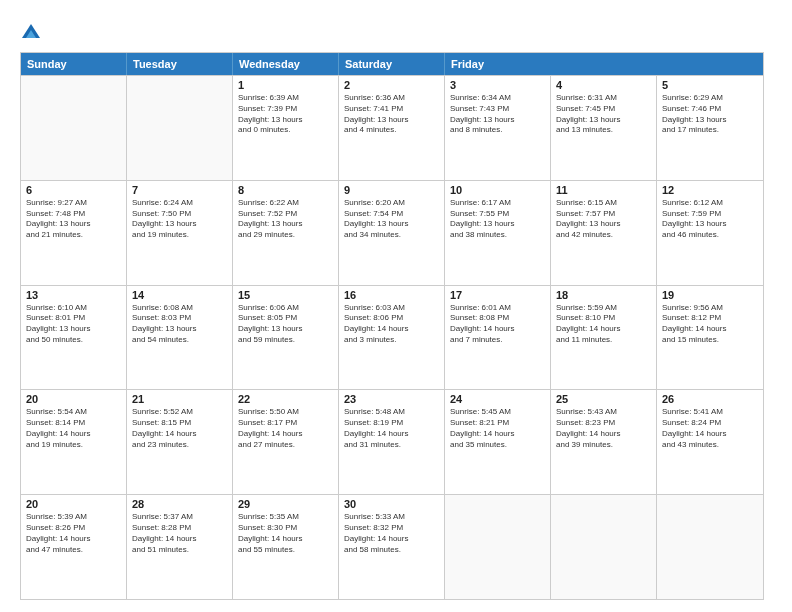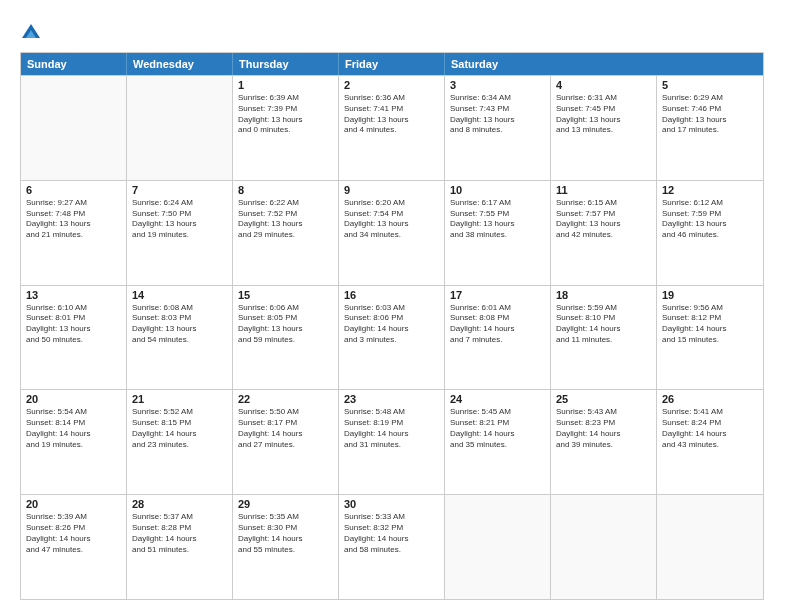--- a/index.html
+++ b/index.html
@@ -132,24 +132,24 @@
       </div>
     </div>
     <div class="title-block">
       <div class="month-title"></div>
       <div class="location"></div>
     </div>
   </div>
   <div class="calendar">
     <div class="cal-header">
     <div class="cal-header-cell">Sunday</div>
+        <div class="cal-header-cell">Tuesday</div>
         <div class="cal-header-cell">Wednesday</div>
-        <div class="cal-header-cell">Thursday</div>
+        <div class="cal-header-cell">Saturday</div>
         <div class="cal-header-cell">Friday</div>
-        <div class="cal-header-cell">Saturday</div>
       </div>
     <div class="cal-body">
     <div class="cal-row">
           <div class="cal-cell empty"></div>
           <div class="cal-cell empty"></div>
           <div class="cal-cell">
             <div class="day-number">1</div>
             <div class="cell-text">Sunrise: 6:39 AM</div>
             <div class="cell-text">Sunset: 7:39 PM</div>
             <div class="cell-text">Daylight: 13 hours</div>

